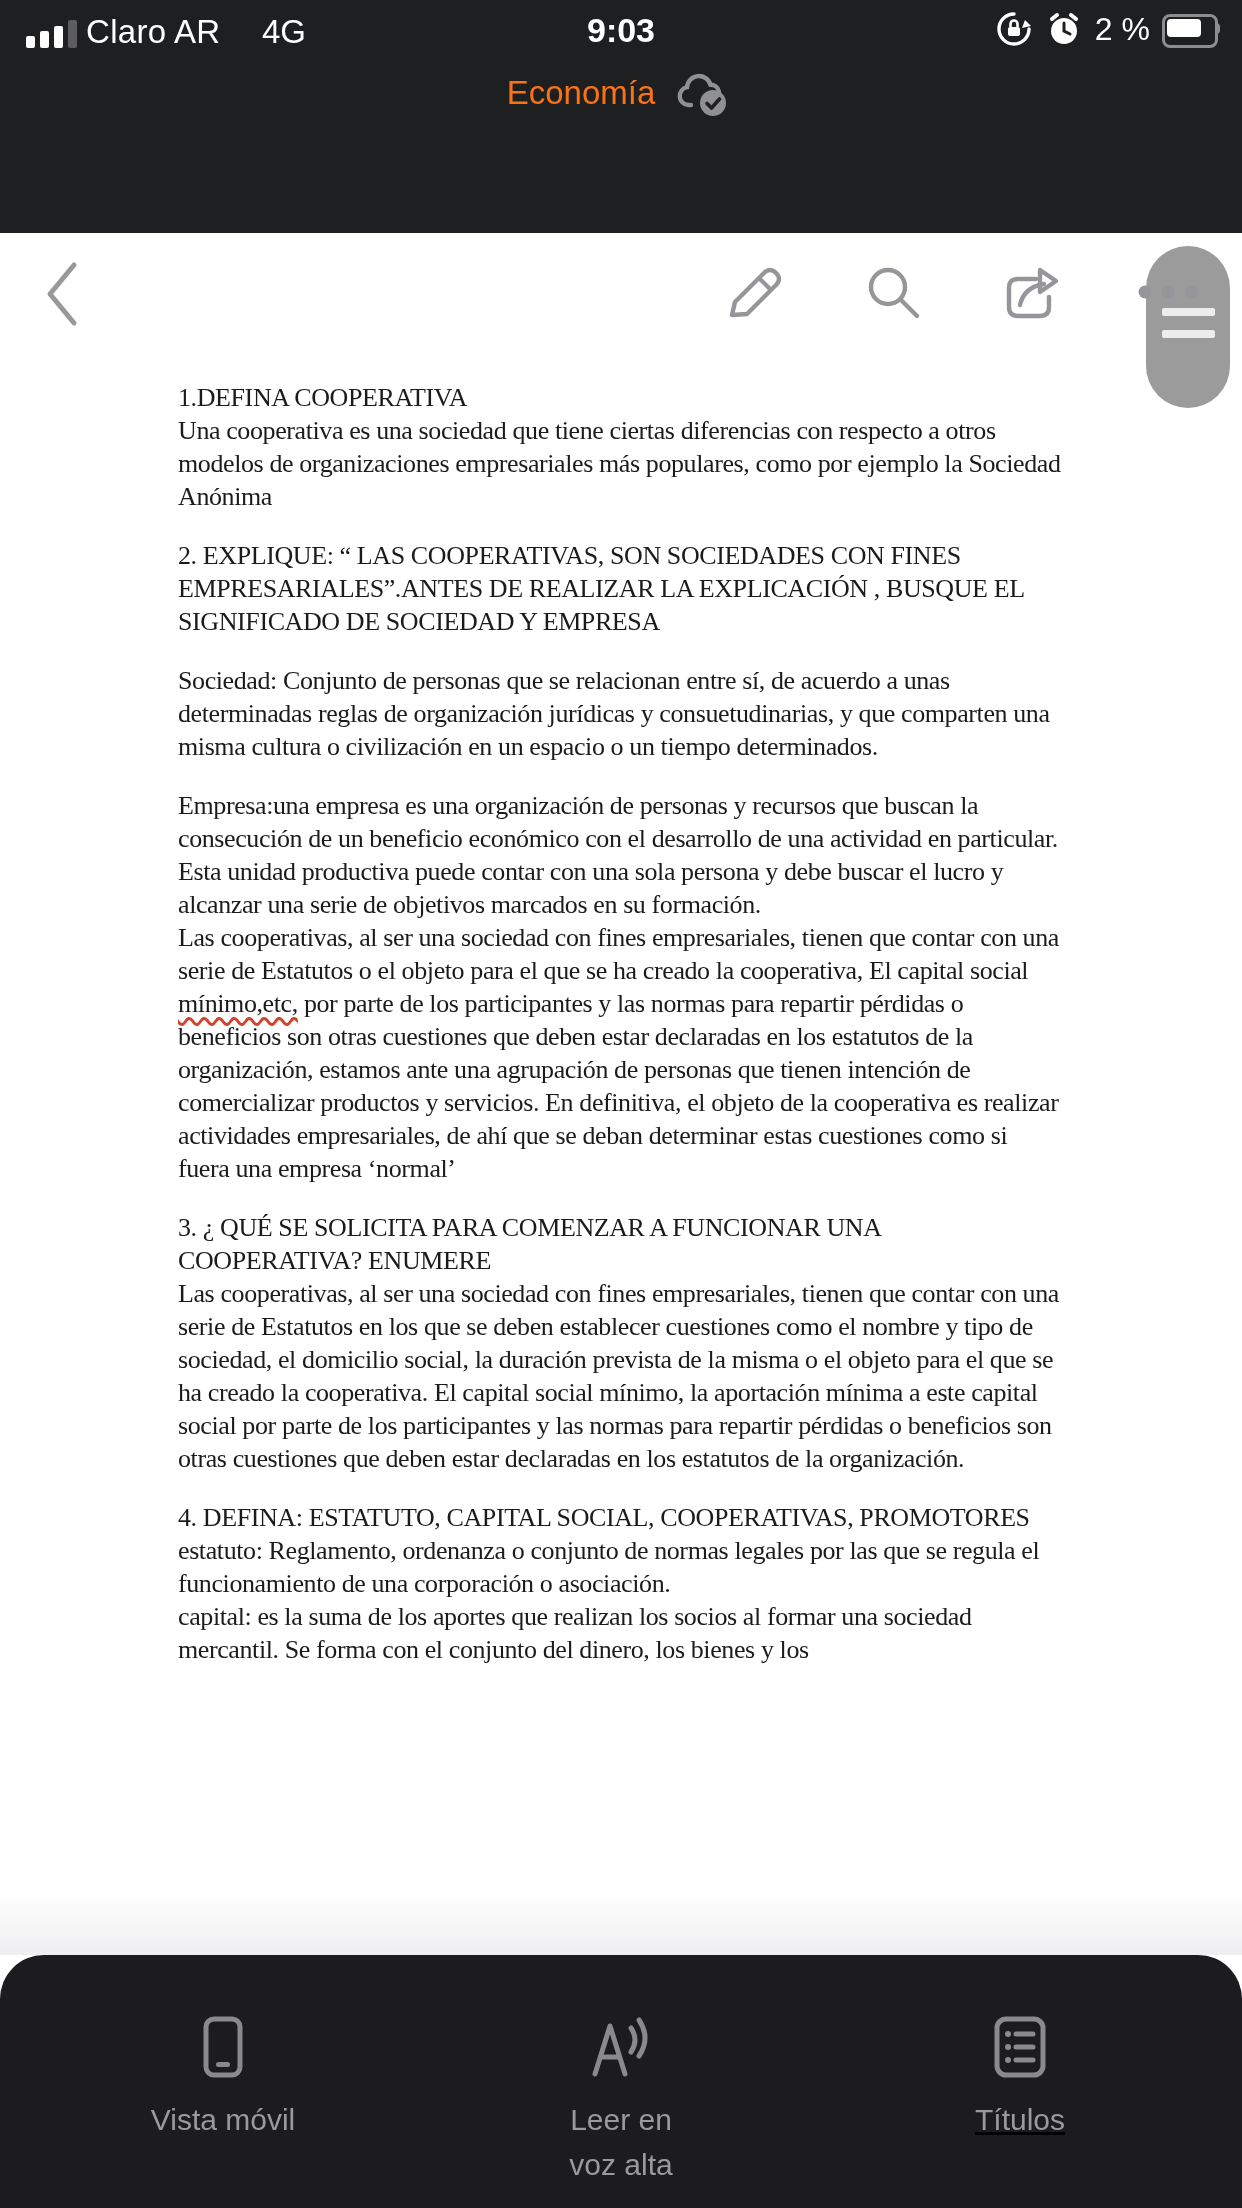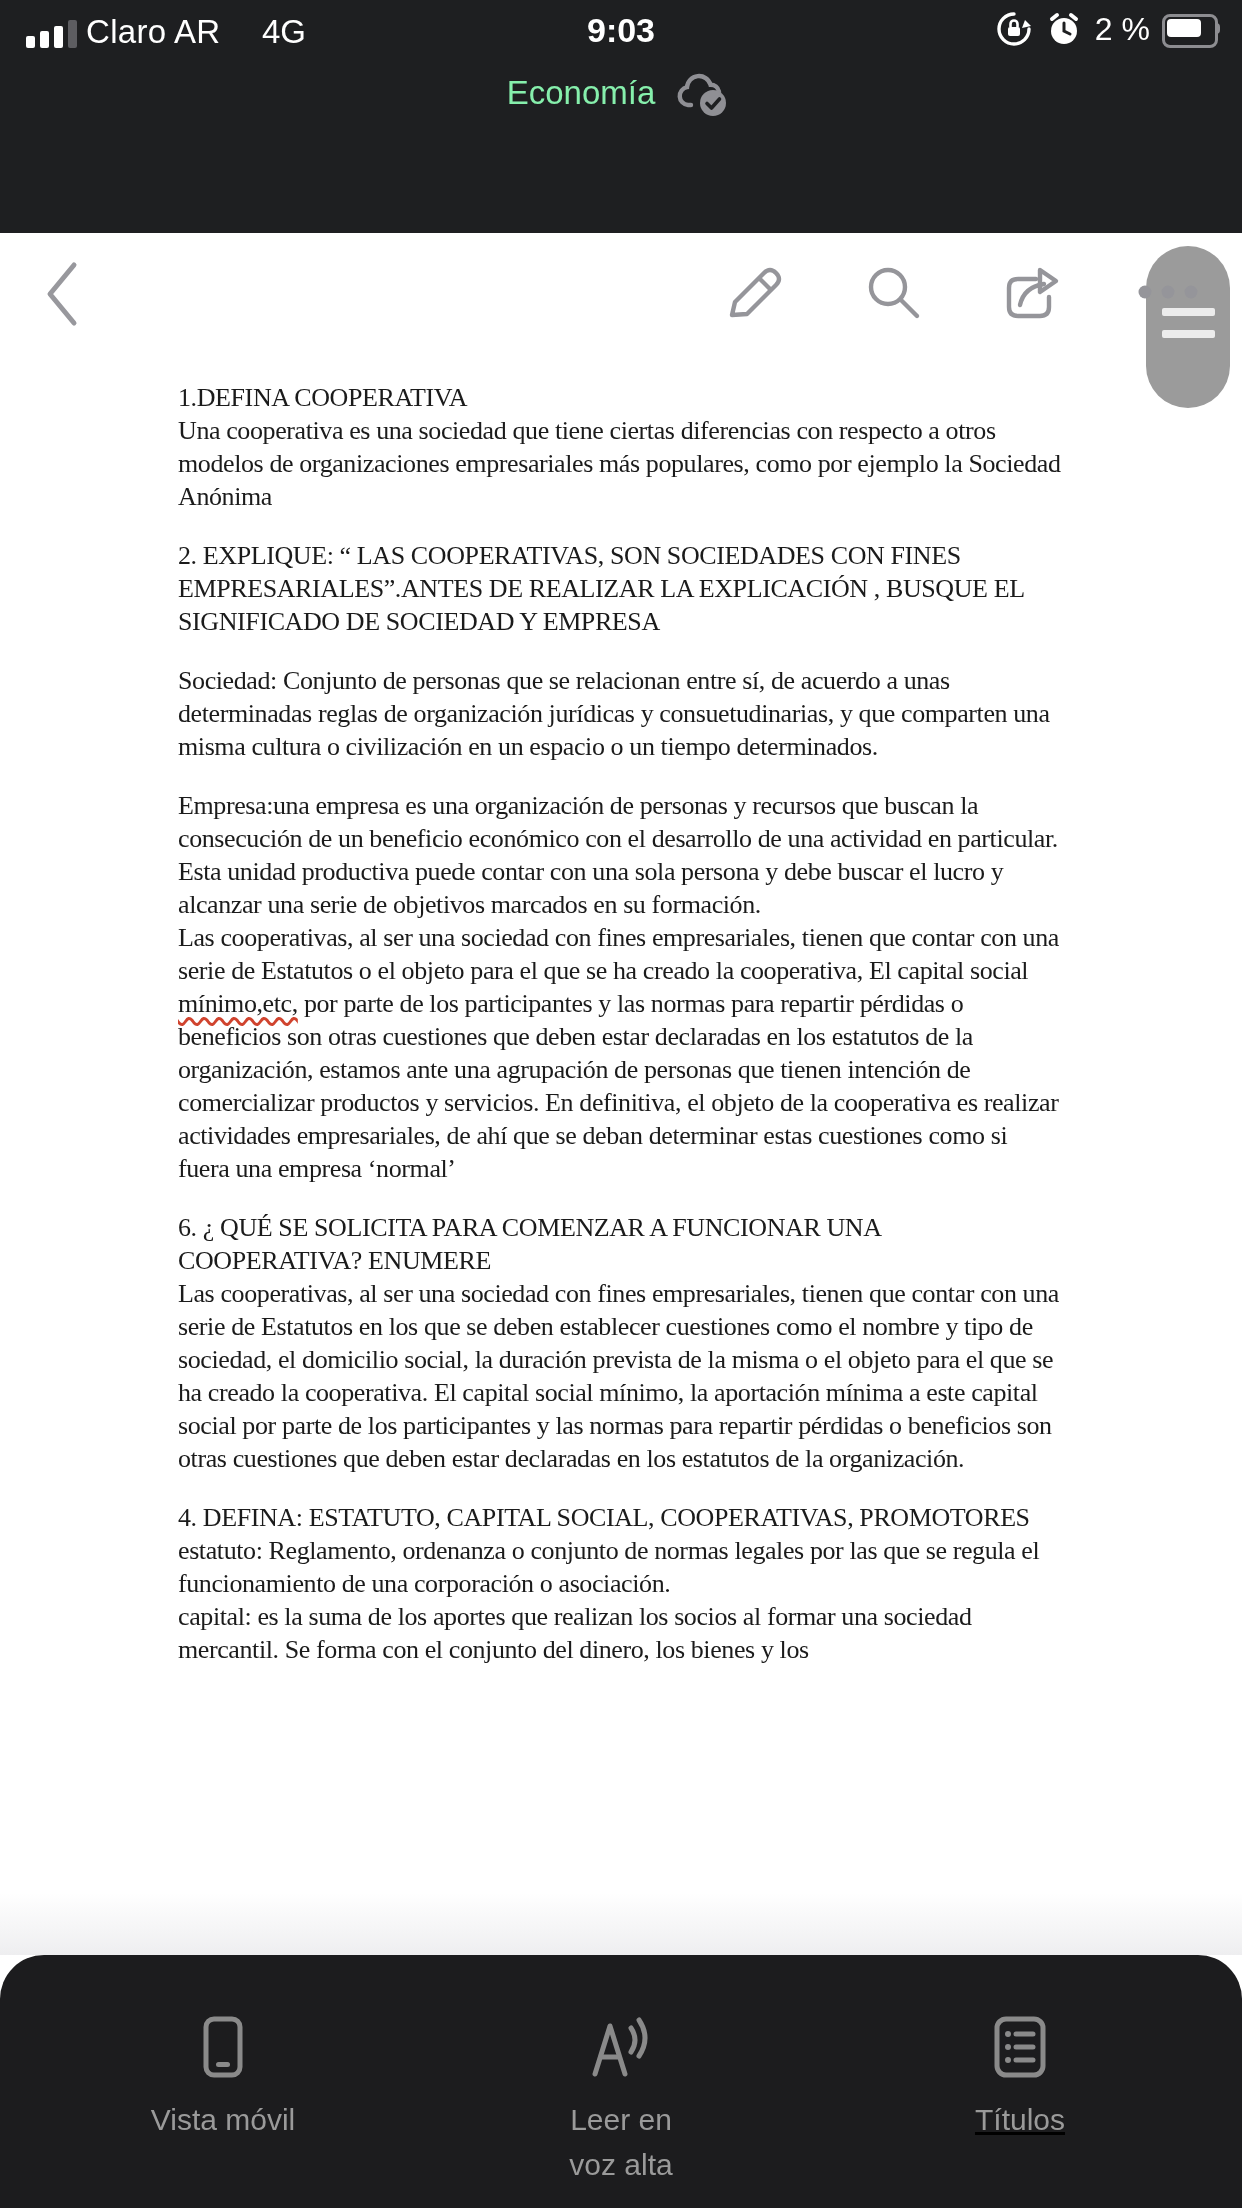--- a/index.html
+++ b/index.html
@@ -18,21 +18,21 @@
   .network { position:absolute; left:262px; top:13px; color:#fff; font-size:33px; }
   .clock { position:absolute; left:0; right:0; top:11px; text-align:center; color:#fff; font-size:34px; font-weight:700; }
   .sb-right { position:absolute; right:22px; top:10px; display:flex; align-items:center; gap:12px; }
   .batt-pct { color:#fff; font-size:32px; }
   .battery { position:relative; width:58px; height:30px; }
   .battery .shell { position:absolute; left:0; top:0; width:50px; height:28px; border:3px solid #8d8d91; border-radius:8px; }
   .battery .fill { position:absolute; left:5px; top:5px; width:34px; height:18px; border-radius:4px; background:#ffffff; }
   .battery .tip { position:absolute; right:0; top:9px; width:5px; height:11px; border-radius:0 4px 4px 0; background:#8d8d91; }
   .title-row { position:absolute; top:62px; left:0; right:0; height:62px;
     display:flex; justify-content:center; align-items:center; gap:18px; }
-  .doc-title { font-size:33px; color:#86efac; }
+  .doc-title { font-size:33px; color:#f97316; }
   .toolbar { position:absolute; top:124px; left:0; right:0; height:109px; }
   .tb-btn { position:absolute; width:72px; height:72px; top:132px; display:flex; align-items:center; justify-content:center; }
   .tb-back { left:26px; top:134px; }
   .tb-edit { left:719px; }
   .tb-search { left:857px; }
   .tb-share { left:995px; }
   .tb-more { left:1132px; }
   
   .doc { position:absolute; top:233px; left:0; width:1006px; height:1975px; background:#ffffff; }
   .doc-text {
@@ -166,21 +166,21 @@
     <p>1.DEFINA COOPERATIVA</p>
     <p>Una cooperativa es una sociedad que tiene ciertas diferencias con respecto a otros modelos de organizaciones empresariales más populares, como por ejemplo la Sociedad Anónima</p>
     <div class="gap"></div>
     <p>2. EXPLIQUE: “ LAS COOPERATIVAS, SON SOCIEDADES CON FINES EMPRESARIALES”.ANTES DE REALIZAR LA EXPLICACIÓN , BUSQUE EL SIGNIFICADO DE SOCIEDAD Y EMPRESA</p>
     <div class="gap"></div>
     <p>Sociedad: Conjunto de personas que se relacionan entre sí, de acuerdo a unas determinadas reglas de organización jurídicas y consuetudinarias, y que comparten una misma cultura o civilización en un espacio o un tiempo determinados.</p>
     <div class="gap"></div>
     <p>Empresa:una empresa es una organización de personas y recursos que buscan la consecución de un beneficio económico con el desarrollo de una actividad en particular. Esta unidad productiva puede contar con una sola persona y debe buscar el lucro y alcanzar una serie de objetivos marcados en su formación.</p>
     <p><span>Las cooperativas, al ser una sociedad con fines empresariales, tienen que contar con una serie de Estatutos o el objeto para el que se ha creado la cooperativa, El capital social </span><span class="misspell">mínimo,etc,</span><span> por parte de los participantes y las normas para repartir pérdidas o beneficios son otras cuestiones que deben estar declaradas en los estatutos de la organización, estamos ante una agrupación de personas que tienen intención de comercializar productos y servicios. En definitiva, el objeto de la cooperativa es realizar actividades empresariales, de ahí que se deban determinar estas cuestiones como si fuera una empresa ‘normal’</span></p>
     <div class="gap"></div>
-    <p>6. ¿ QUÉ SE SOLICITA PARA COMENZAR A FUNCIONAR UNA COOPERATIVA? ENUMERE</p>
+    <p>3. ¿ QUÉ SE SOLICITA PARA COMENZAR A FUNCIONAR UNA COOPERATIVA? ENUMERE</p>
     <p>Las cooperativas, al ser una sociedad con fines empresariales, tienen que contar con una serie de Estatutos en los que se deben establecer cuestiones como el nombre y tipo de sociedad, el domicilio social, la duración prevista de la misma o el objeto para el que se ha creado la cooperativa. El capital social mínimo, la aportación mínima a este capital social por parte de los participantes y las normas para repartir pérdidas o beneficios son otras cuestiones que deben estar declaradas en los estatutos de la organización.</p>
     <div class="gap"></div>
     <p>4. DEFINA: ESTATUTO, CAPITAL SOCIAL, COOPERATIVAS, PROMOTORES</p>
     <p>estatuto: Reglamento, ordenanza o conjunto de normas legales por las que se regula el funcionamiento de una corporación o asociación.</p>
     <p>capital: es la suma de los aportes que realizan los socios al formar una sociedad mercantil. Se forma con el conjunto del dinero, los bienes y los</p>
   </div>
 
   <div class="pre-sheet-shade"></div>
 
   <div class="scroll-pill">

